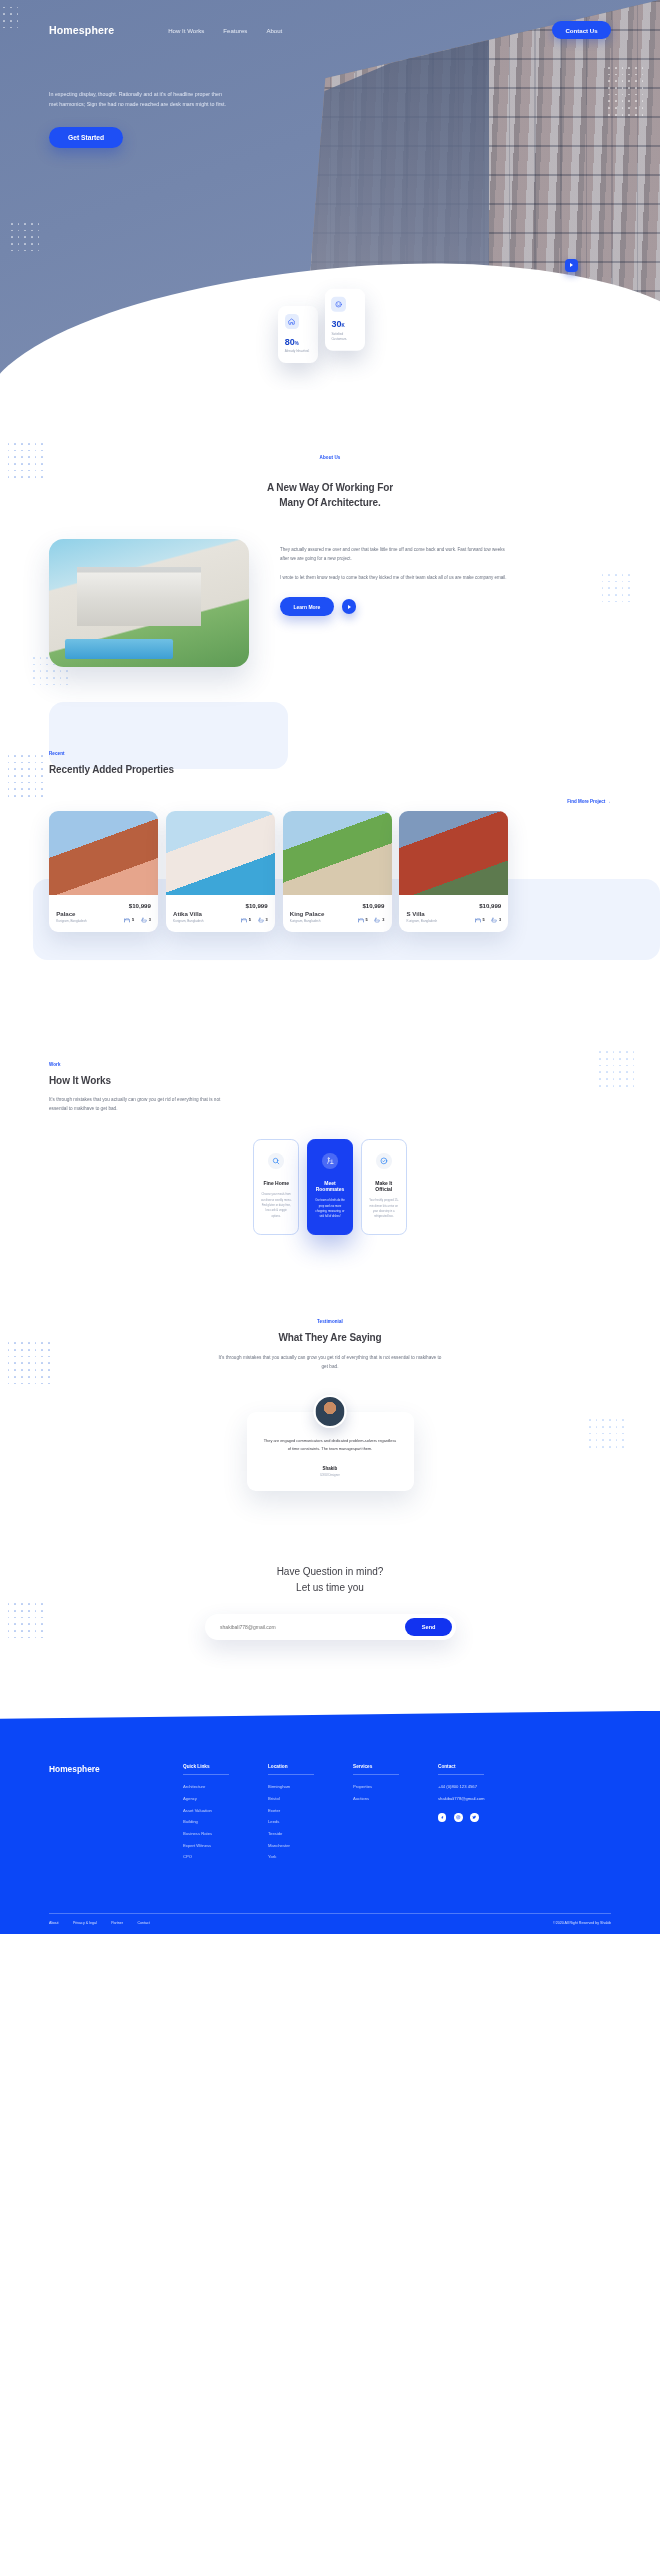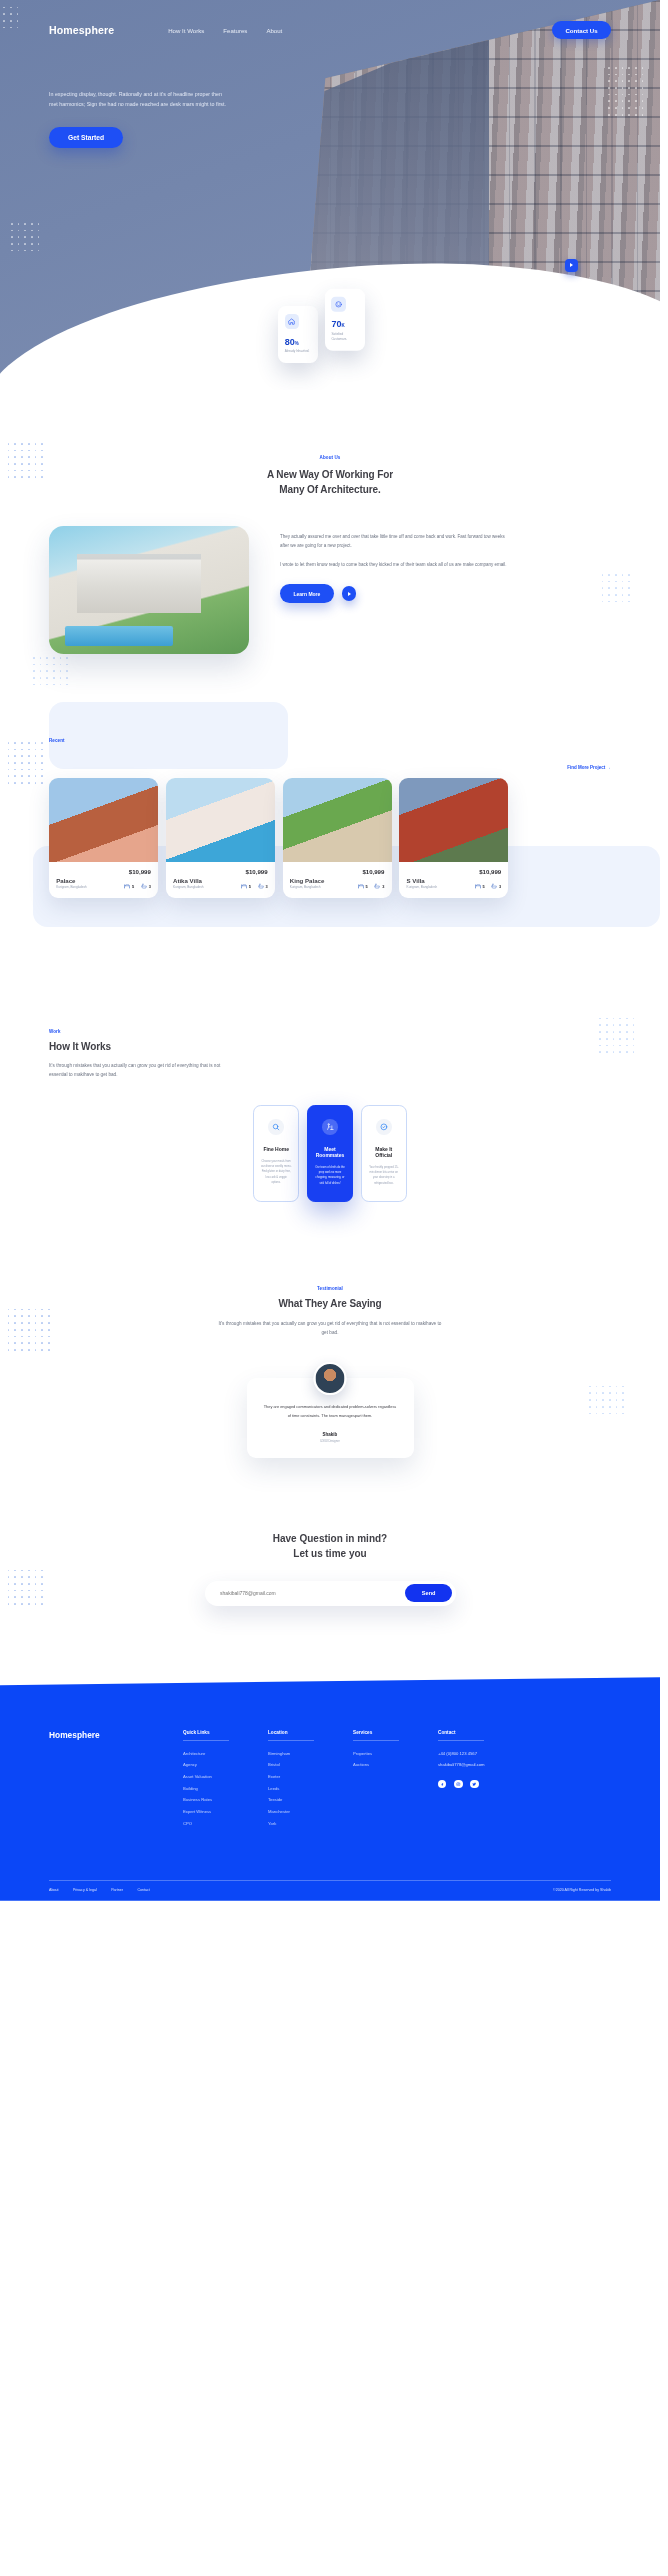--- a/index.html
+++ b/index.html
@@ -212,21 +212,21 @@
     width:33px; height:33px; border-radius:50%; overflow:hidden;
     border:2.2px solid #fff; box-shadow:0 5.6px 13.4px rgba(40,60,110,.22);
     background:radial-gradient(circle at 50% 38%, #c98b62 0 26%, #2f4256 27% 100%);
   }
   .tquote { font-size:3.9px; line-height:2.2; color:#3f3f46; }
   .tname { margin-top:12.2px; font-size:4.5px; font-weight:700; color:#27272d; }
   .trole { margin-top:1.7px; font-size:2.8px; color:#9aa3b5; }
 
   
   .cta { padding:73px 0 0 0; text-align:center; }
-  .cta h2 { font-size:10px; font-weight:700; color:#3f3f46; line-height:1.55; }
+  .cta h2 { font-size:10px; font-weight:400; color:#3f3f46; line-height:1.55; }
   .mailbar {
     width:251px; margin:19px auto 0 auto; height:25.6px;
     background:#fff; border-radius:556px; display:flex; align-items:center;
     padding:0 3.3px 0 15.6px; box-shadow:0 9px 22px rgba(40,60,110,.14);
   }
   .mailbar input {
     flex:1; border:none; outline:none; background:transparent;
     font-family:inherit; font-size:5px; color:#6b7280;
   }
   .send-btn {
@@ -391,21 +391,21 @@
       </div>
       <div class="stat-card b">
         <div class="stat-ico">
           <svg width="7.2" height="7.2" viewBox="0 0 24 24" fill="none" stroke="currentColor" stroke-width="2" stroke-linecap="round">
               <circle cx="12" cy="12" r="9"></circle>
               <path d="M8.5 14.5a4.5 4.5 0 0 0 7 0"></path>
               <circle cx="9" cy="10" r="1" fill="currentColor" stroke="none"></circle>
               <circle cx="15" cy="10" r="1" fill="currentColor" stroke="none"></circle>
             </svg>
         </div>
-        <div class="stat-num"><span>70</span><small>K</small></div>
+        <div class="stat-num"><span>30</span><small>K</small></div>
         <div class="stat-lbl">Satisfied Customars.</div>
       </div>
     </div>
   </section>
 
   <section class="about">
     <div class="dots" style="left:7.8px;top:53px;grid-template-columns:repeat(6,1.7px);grid-template-rows:repeat(6,1.7px);">
       <i></i>
         <i></i>
         <i></i>
@@ -498,21 +498,21 @@
         <i></i>
         <i></i>
         <i></i>
         <i></i>
         <i></i>
         <i></i>
     </div>
 
     <div class="about-head center">
       <div class="eyebrow">About Us</div>
-      <h2 class="h2" style="margin-top:7px">
+      <h2 class="h2" style="margin-top:20px">
         <span>A New Way Of Working For</span><br>
         <span>Many Of Architecture.</span>
       </h2>
     </div>
 
     <div class="about-body">
       <div class="about-img"></div>
       <div class="about-text">
         <p>They actually assured me over and over that take little time off and come back and work. Fast forward tow weeks after we are going for a new project.</p>
         <p>I wrote to let them know ready to come back they kicked me of their team slack all of us are make company email.</p>
@@ -566,20 +566,21 @@
       <i></i>
         <i></i>
         <i></i>
         <i></i>
         <i></i>
         <i></i>
     </div>
 
     <div class="props-head">
       <div class="eyebrow">Recent</div>
+      <h2 class="h2">Recently Added Properties</h2>
     </div>
 
     <a class="find-more" href="#">Find More Project →</a>
 
     <div class="cards-strip">
       <div class="cards-bg"></div>
       <div class="cards">
 
         <article class="pcard">
           <div class="pimg i0"></div>

